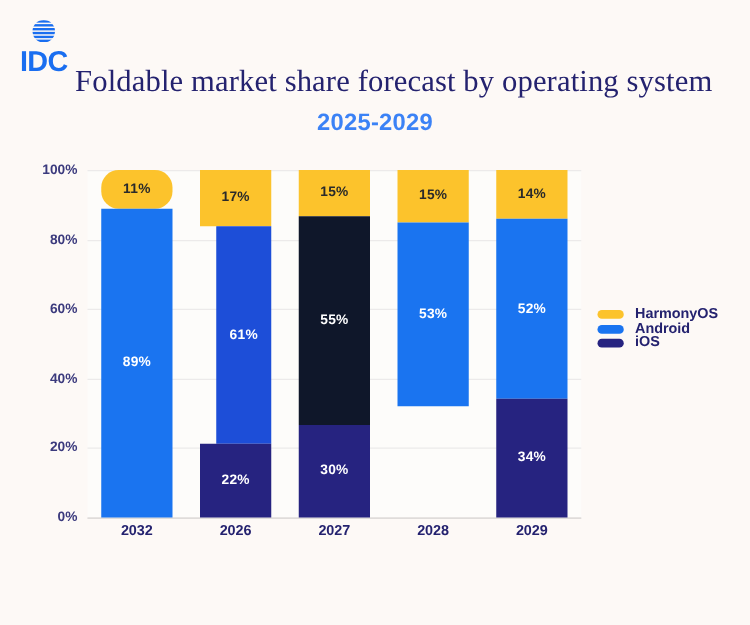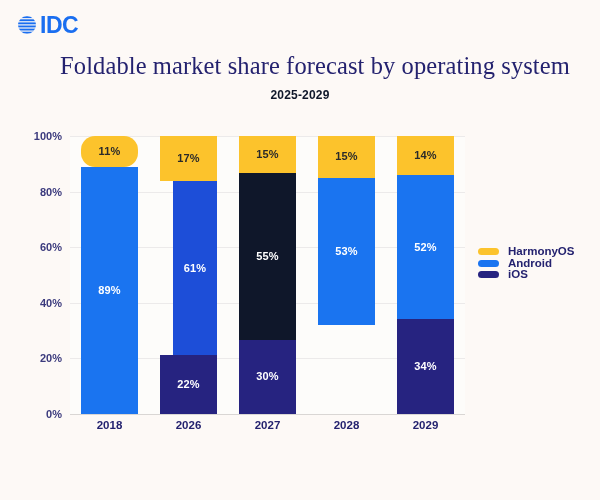--- a/index.html
+++ b/index.html
@@ -14,21 +14,23 @@
     overflow: hidden;
     position: relative;
   }
 
   
   #logo {
     position: absolute;
     left: 16px;
     top: 14px;
     display: flex;
+    align-items: center;
     gap: 2px;
+    flex-direction: column;
   }
   #logo-mark {
     width: 22px;
     height: 22px;
     display: block;
   }
   #logo-text {
     font-family: "Liberation Sans", sans-serif;
     font-size: 23px;
     font-weight: bold;
@@ -50,23 +52,23 @@
     color: #24226f;
     letter-spacing: 0.1px;
     padding-left: 15px;
   }
   #chart-subtitle {
     position: absolute;
     top: 88px;
     left: 0;
     width: 600px;
     text-align: center;
-    font-size: 12px;
-    font-weight: bold;
-    color: #0f172a;
+    font-size: 19px;
+    font-weight: bold;
+    color: #3b82f6;
     letter-spacing: 0.2px;
   }
 
   
   #plot-area {
     position: absolute;
     left: 70px;
     top: 136px;
     width: 395px;
     height: 278px;
@@ -198,21 +200,21 @@
 <div id="axis-baseline"></div>
 <div id="y-axis">
     <div class="y-tick" style="top: 408px;">0%</div>
     <div class="y-tick" style="top: 352.4px;">20%</div>
     <div class="y-tick" style="top: 296.8px;">40%</div>
     <div class="y-tick" style="top: 241.2px;">60%</div>
     <div class="y-tick" style="top: 185.6px;">80%</div>
     <div class="y-tick" style="top: 130px;">100%</div>
   </div>
 <div id="x-axis">
-    <div class="x-tick" style="left: 79.5px; width: 60px;">2018</div>
+    <div class="x-tick" style="left: 79.5px; width: 60px;">2032</div>
     <div class="x-tick" style="left: 158.5px; width: 60px;">2026</div>
     <div class="x-tick" style="left: 237.5px; width: 60px;">2027</div>
     <div class="x-tick" style="left: 316.5px; width: 60px;">2028</div>
     <div class="x-tick" style="left: 395.5px; width: 60px;">2029</div>
   </div>
 <div id="bars-layer">
     <div class="bar-group" style="left: 81px; width: 57px; top: 136px; height: 278px;">
       <div class="seg seg-harmony" style="height: 30.58px; background: rgb(252, 195, 44); border-radius: 14px;">
         <span class="seg-label">11%</span>
       </div>

